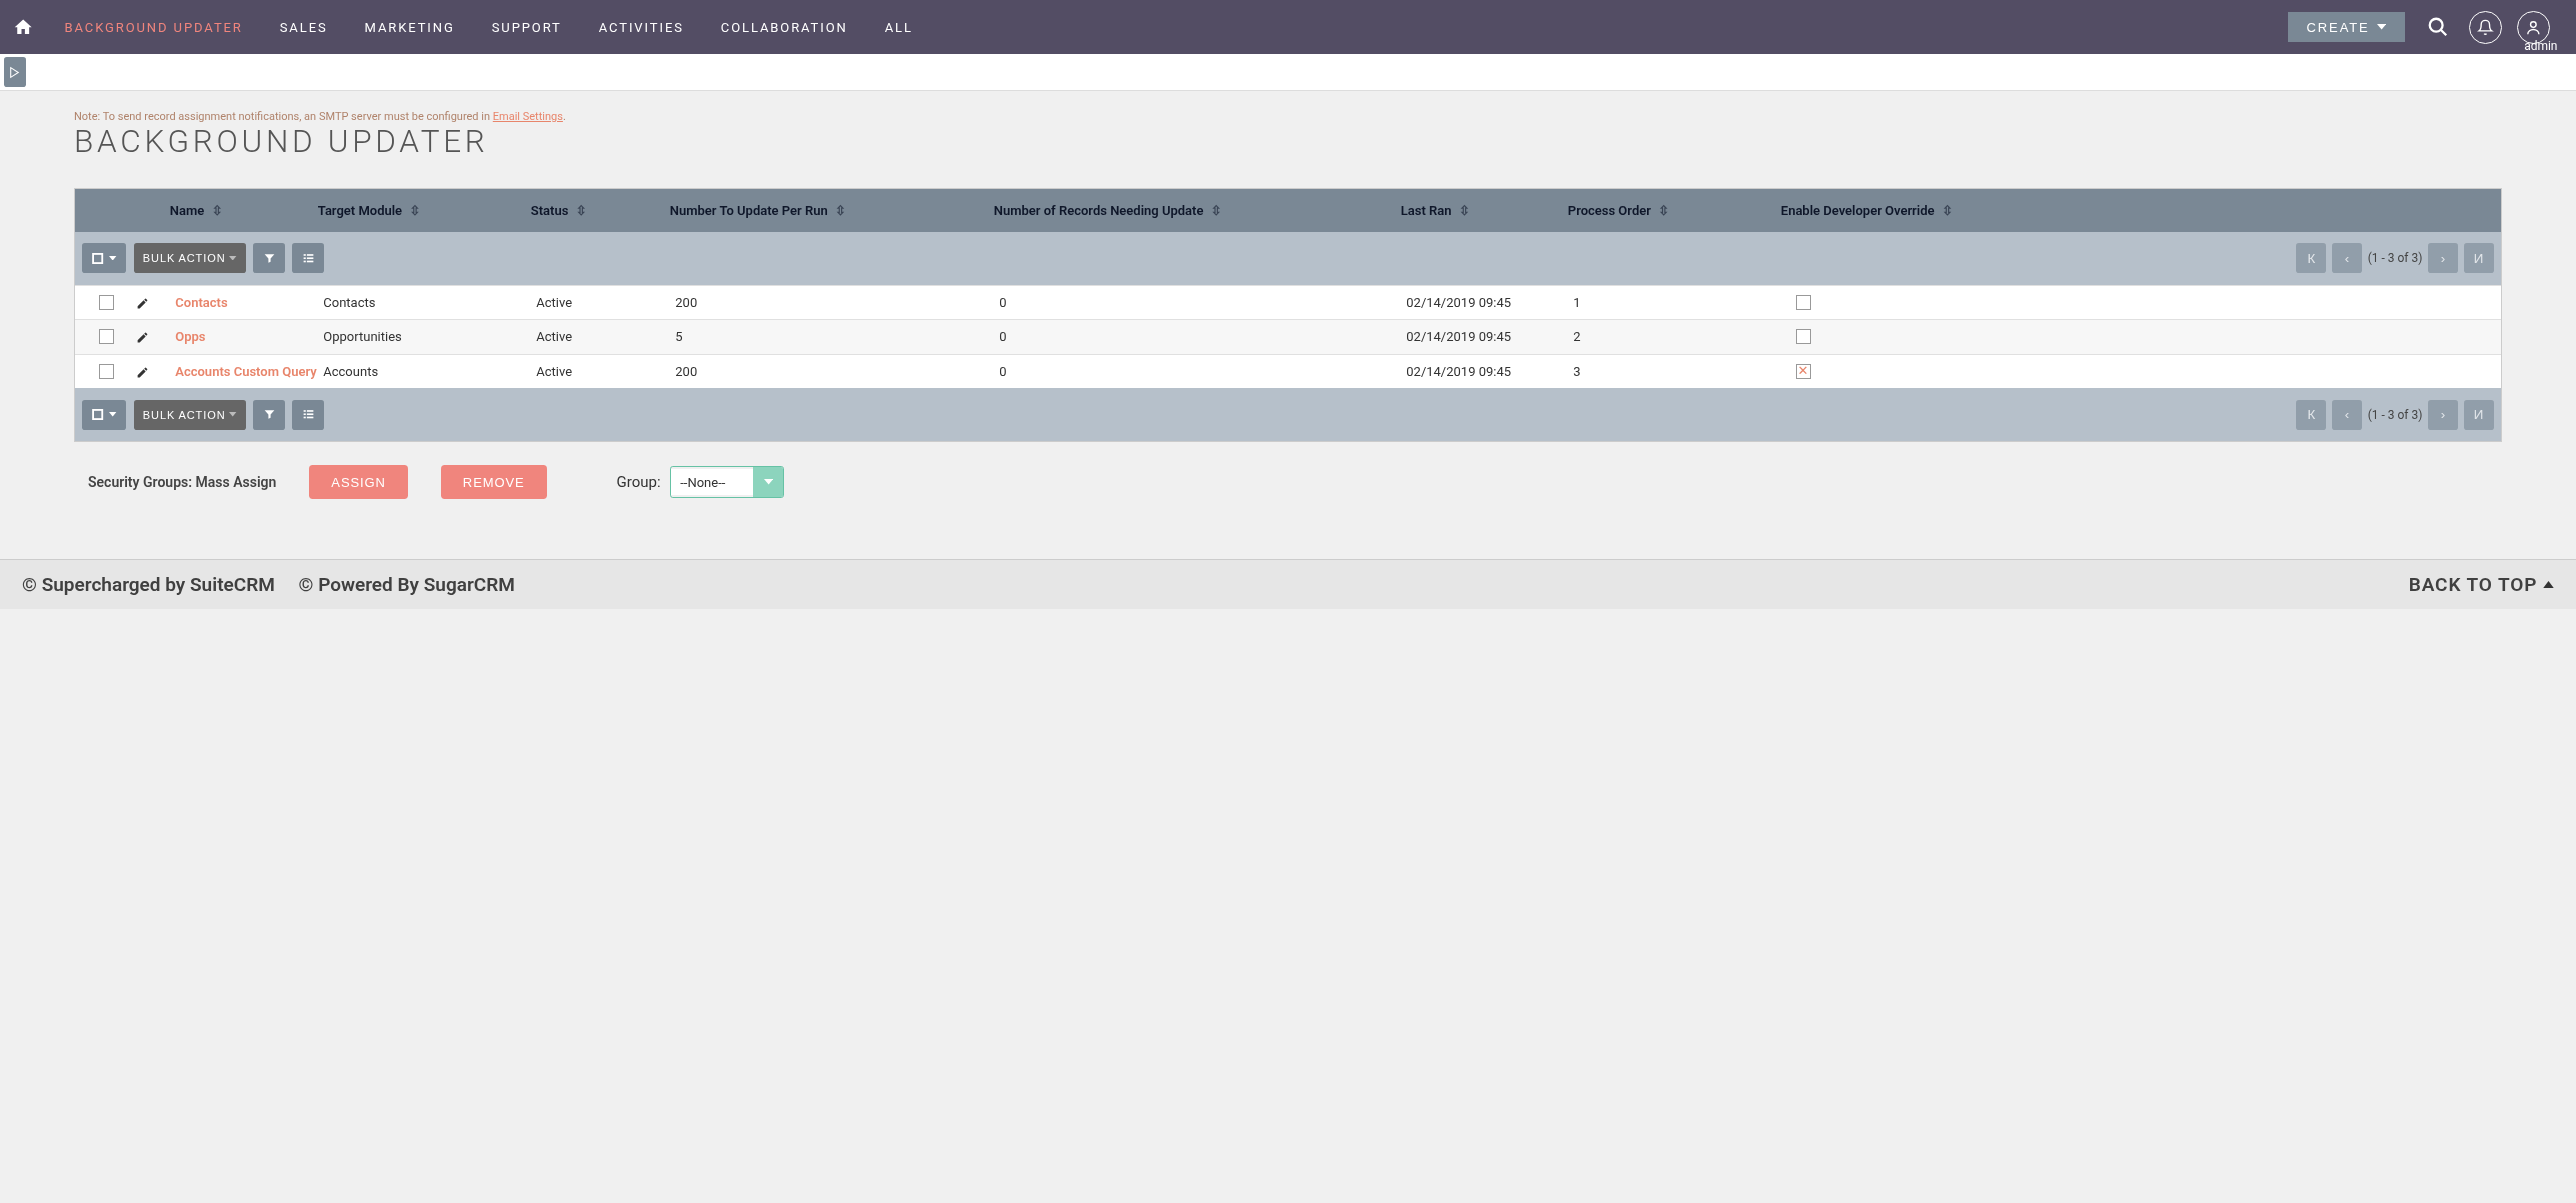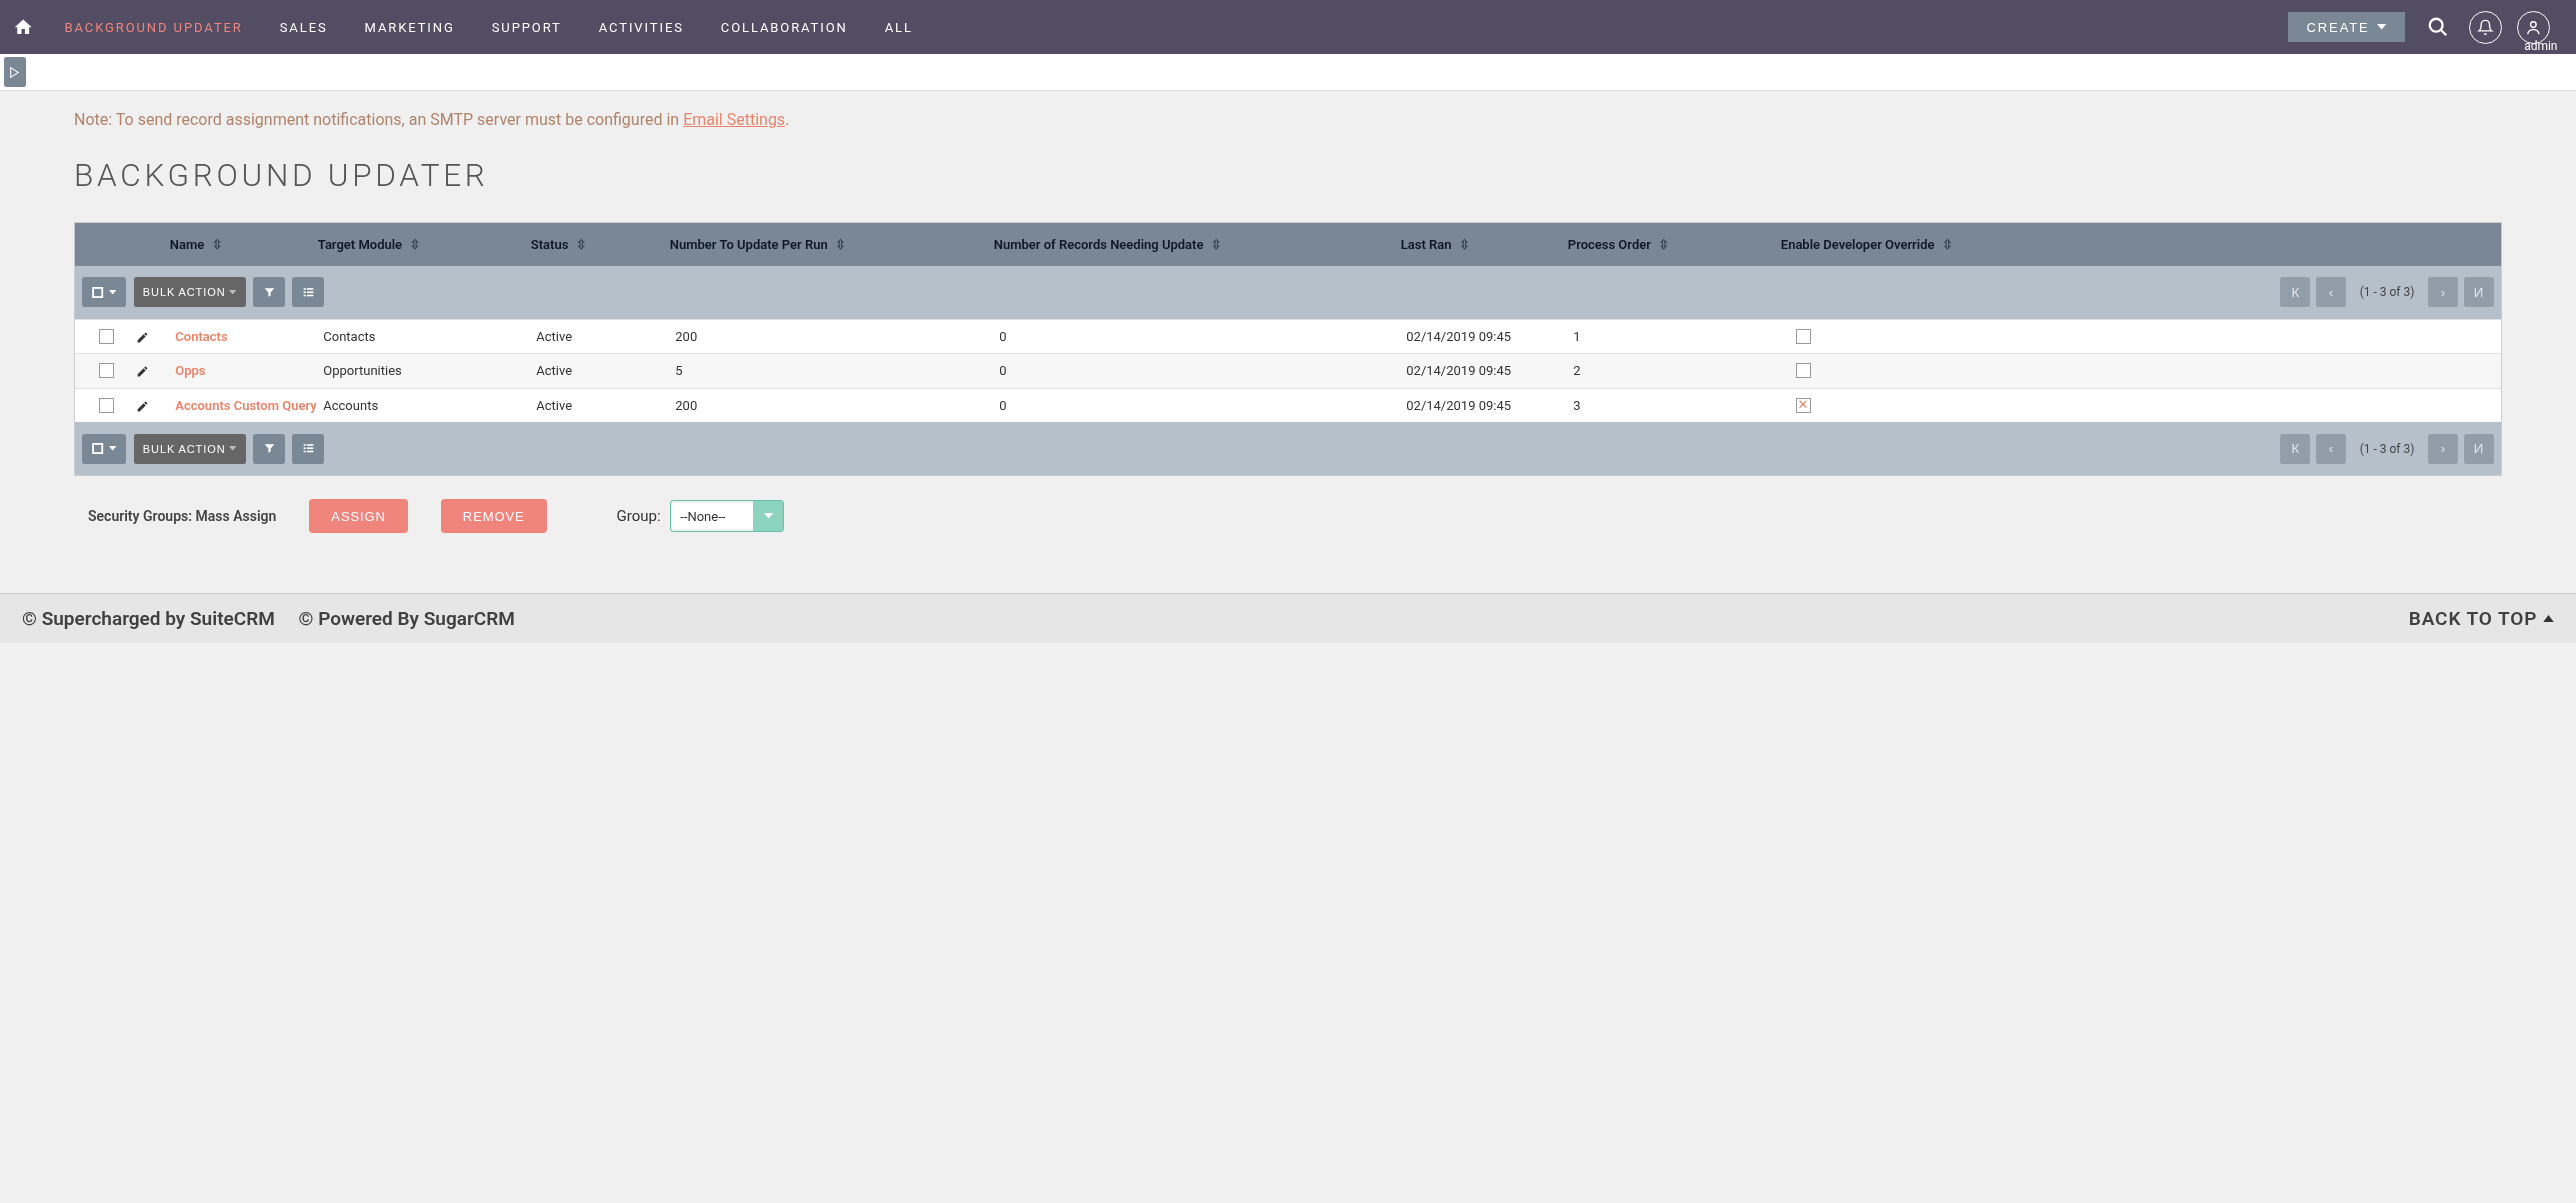--- a/index.html
+++ b/index.html
@@ -9,33 +9,33 @@
 .nav-item{color:#fff;padding:0 18.5px;height:54px;display:flex;align-items:center;font-size:13px;letter-spacing:1.9px;cursor:pointer}
 .nav-item.active{color:#f0857d}
 .nav-right{position:absolute;right:0;top:0;display:flex;align-items:center;height:54px;padding-right:18.5px}
 .create-btn{background:#7a8895;color:#fff;padding:7.4px 18.5px;border:none;font-size:13px;letter-spacing:1.9px;cursor:pointer;display:flex;align-items:center;gap:7.4px;margin-right:9.3px}
 .nav-icon{color:#fff;margin:0 7.4px;cursor:pointer;display:flex;align-items:center;justify-content:center;width:33px;height:33px}
 .nav-icon.circ{border:1.9px solid #fff;border-radius:50%}
 .admin-label{position:absolute;right:18.5px;top:39px;color:#fff;font-size:12px}
 .quick-bar{background:#fff;height:37px;border-bottom:0.9px solid #ddd;display:flex;align-items:center;padding-left:3.7px}
 .quick-btn{background:#7a8895;width:22px;height:30px;display:flex;align-items:center;justify-content:center;color:#fff;border-radius:2.8px}
 .content{padding:18.5px 74px 37px 74px}
-.note{color:#b0836b;font-size:16px;margin-bottom:28px}
+.note{color:#b0836b;font-size:11px;}
 .note a{color:#e8856b;text-decoration:underline}
 .page-title{font-size:31.5px;font-weight:300;letter-spacing:3.7px;color:#555;margin-bottom:28px}
 .table-wrap{background:#fff;border:0.9px solid #ccc}
 .thead{background:#7a8895;display:flex;align-items:center;height:43px;color:#0f172a;font-size:13px;font-weight:600}
 .th{display:flex;align-items:center;gap:7.4px;padding:0 9.3px}
 .sort-ic{opacity:.6}
 .actionbar{background:#b6c0ca;height:53px;display:flex;align-items:center;padding:0 7.4px;gap:7.4px;position:relative}
 .ab-btn{background:#7a8895;border:none;color:#fff;height:30px;padding:0 9.3px;border-radius:2.8px;display:flex;align-items:center;justify-content:center;cursor:pointer;font-size:11px;letter-spacing:0.9px}
 .ab-btn.dark{background:#666}
 .ab-right{position:absolute;right:7.4px;display:flex;align-items:center;gap:5.6px}
 .ab-page{background:#7a8895;width:30px;height:30px;border:none;color:#fff;border-radius:2.8px;opacity:.6;display:flex;align-items:center;justify-content:center}
-.ab-count{color:#444;font-size:12px;margin:0 8px}
+.ab-count{color:#444;font-size:12px;margin:0 0}
 .trow{display:flex;align-items:flex-end;border-top:0.9px solid #e0e0e0;padding:9.3px 0;font-size:13px}
 .trow:nth-child(even){background:#f7f7f7}
 .cb{width:15px;height:15px;border:0.9px solid #999;background:#fff;margin-left:9.3px}
 .cb.x{position:relative}
 .cb.x::before{content:"✕";position:absolute;color:#e8856b;font-size:13px;left:0.9px;top:-1.9px}
 .edit-ic{margin:0 7.4px;cursor:pointer}
 .link{color:#e8856b;font-weight:600}
 .col-chk{width:54px;display:flex;justify-content:center}
 .col-edit{width:31.5px}
 .col-name{width:148px}

